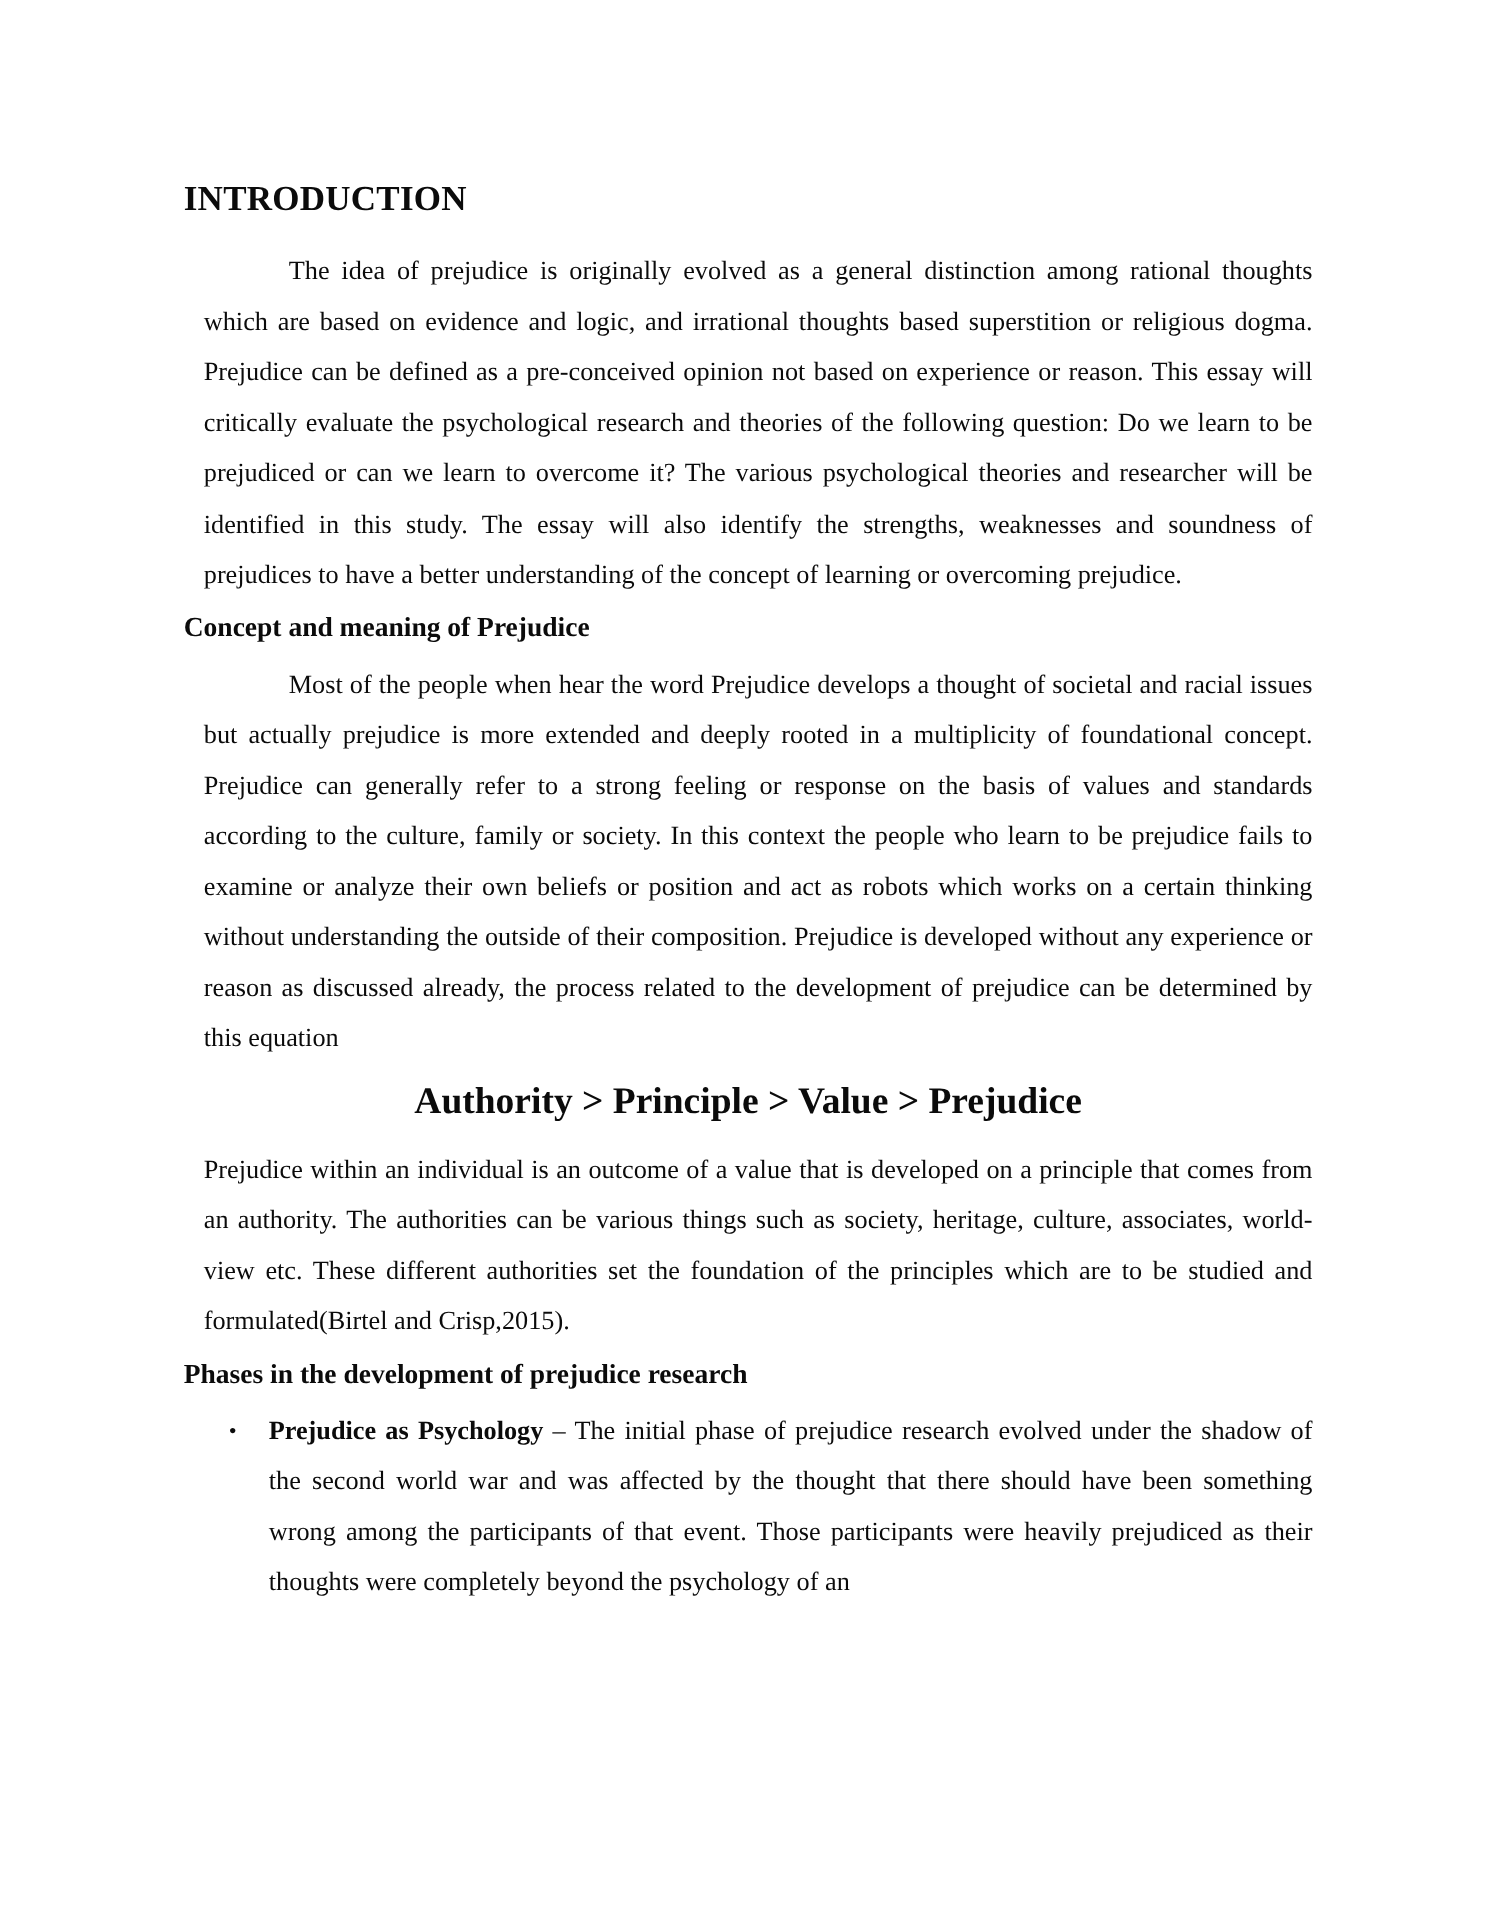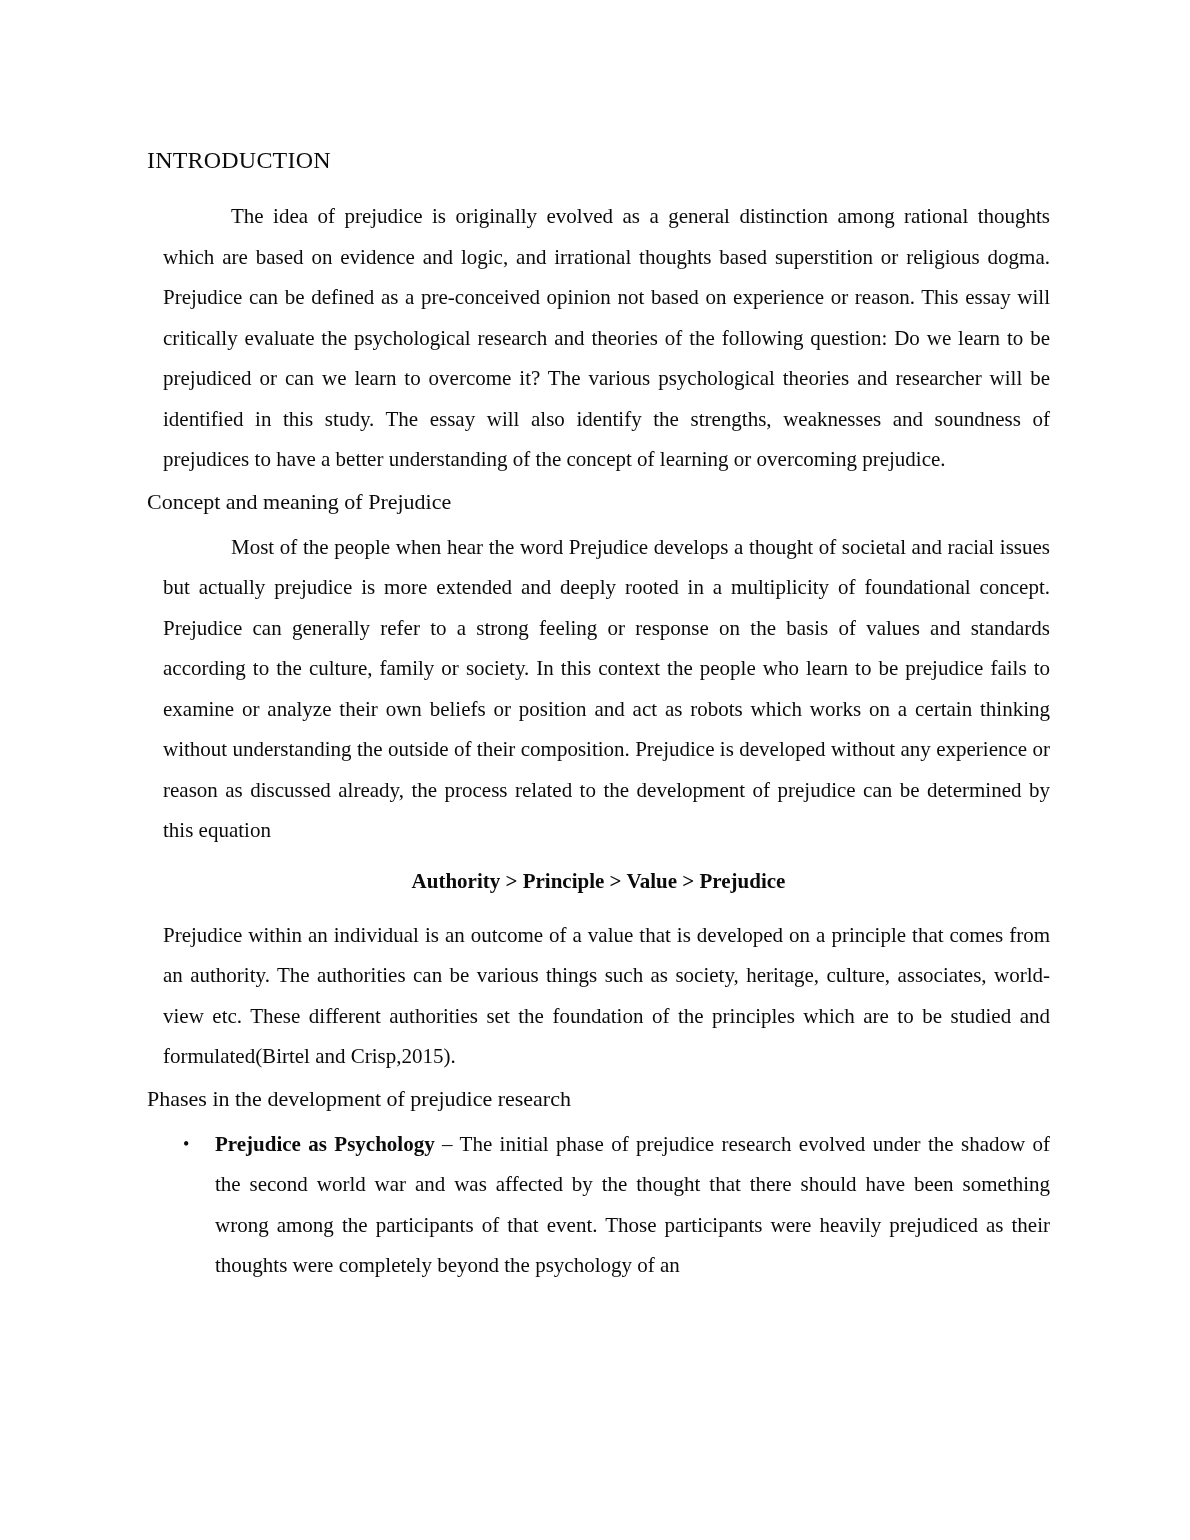--- a/index.html
+++ b/index.html
@@ -16,43 +16,43 @@
     overflow: hidden;
   }
   .page {
     box-sizing: border-box;
     width: 1190px;
     height: 1540px;
     padding: 140px 140px 60px 147px;
     background: #ffffff;
   }
   .h1 {
-    font-size: 24px;
-    font-weight: normal;
+    font-size: 28px;
+    font-weight: bold;
     line-height: 40px;
     margin: 0 0 16px 0;
     letter-spacing: 0.2px;
   }
   .h2 {
     font-size: 22px;
-    font-weight: normal;
+    font-weight: bold;
     line-height: 40px;
     margin: 2px 0 5px 0;
   }
   .para {
     font-size: 21px;
     line-height: 40.5px;
     text-align: justify;
     margin: 0 0 1px 16px;
   }
   .para.first-indent {
     text-indent: 68px;
   }
   .equation {
-    font-size: 21px;
+    font-size: 30px;
     font-weight: bold;
     text-align: center;
     line-height: 44px;
     margin: 8px 0 12px 0;
   }
   ul.bullets {
     margin: 0;
     padding: 0 0 0 68px;
     list-style: none;
   }

